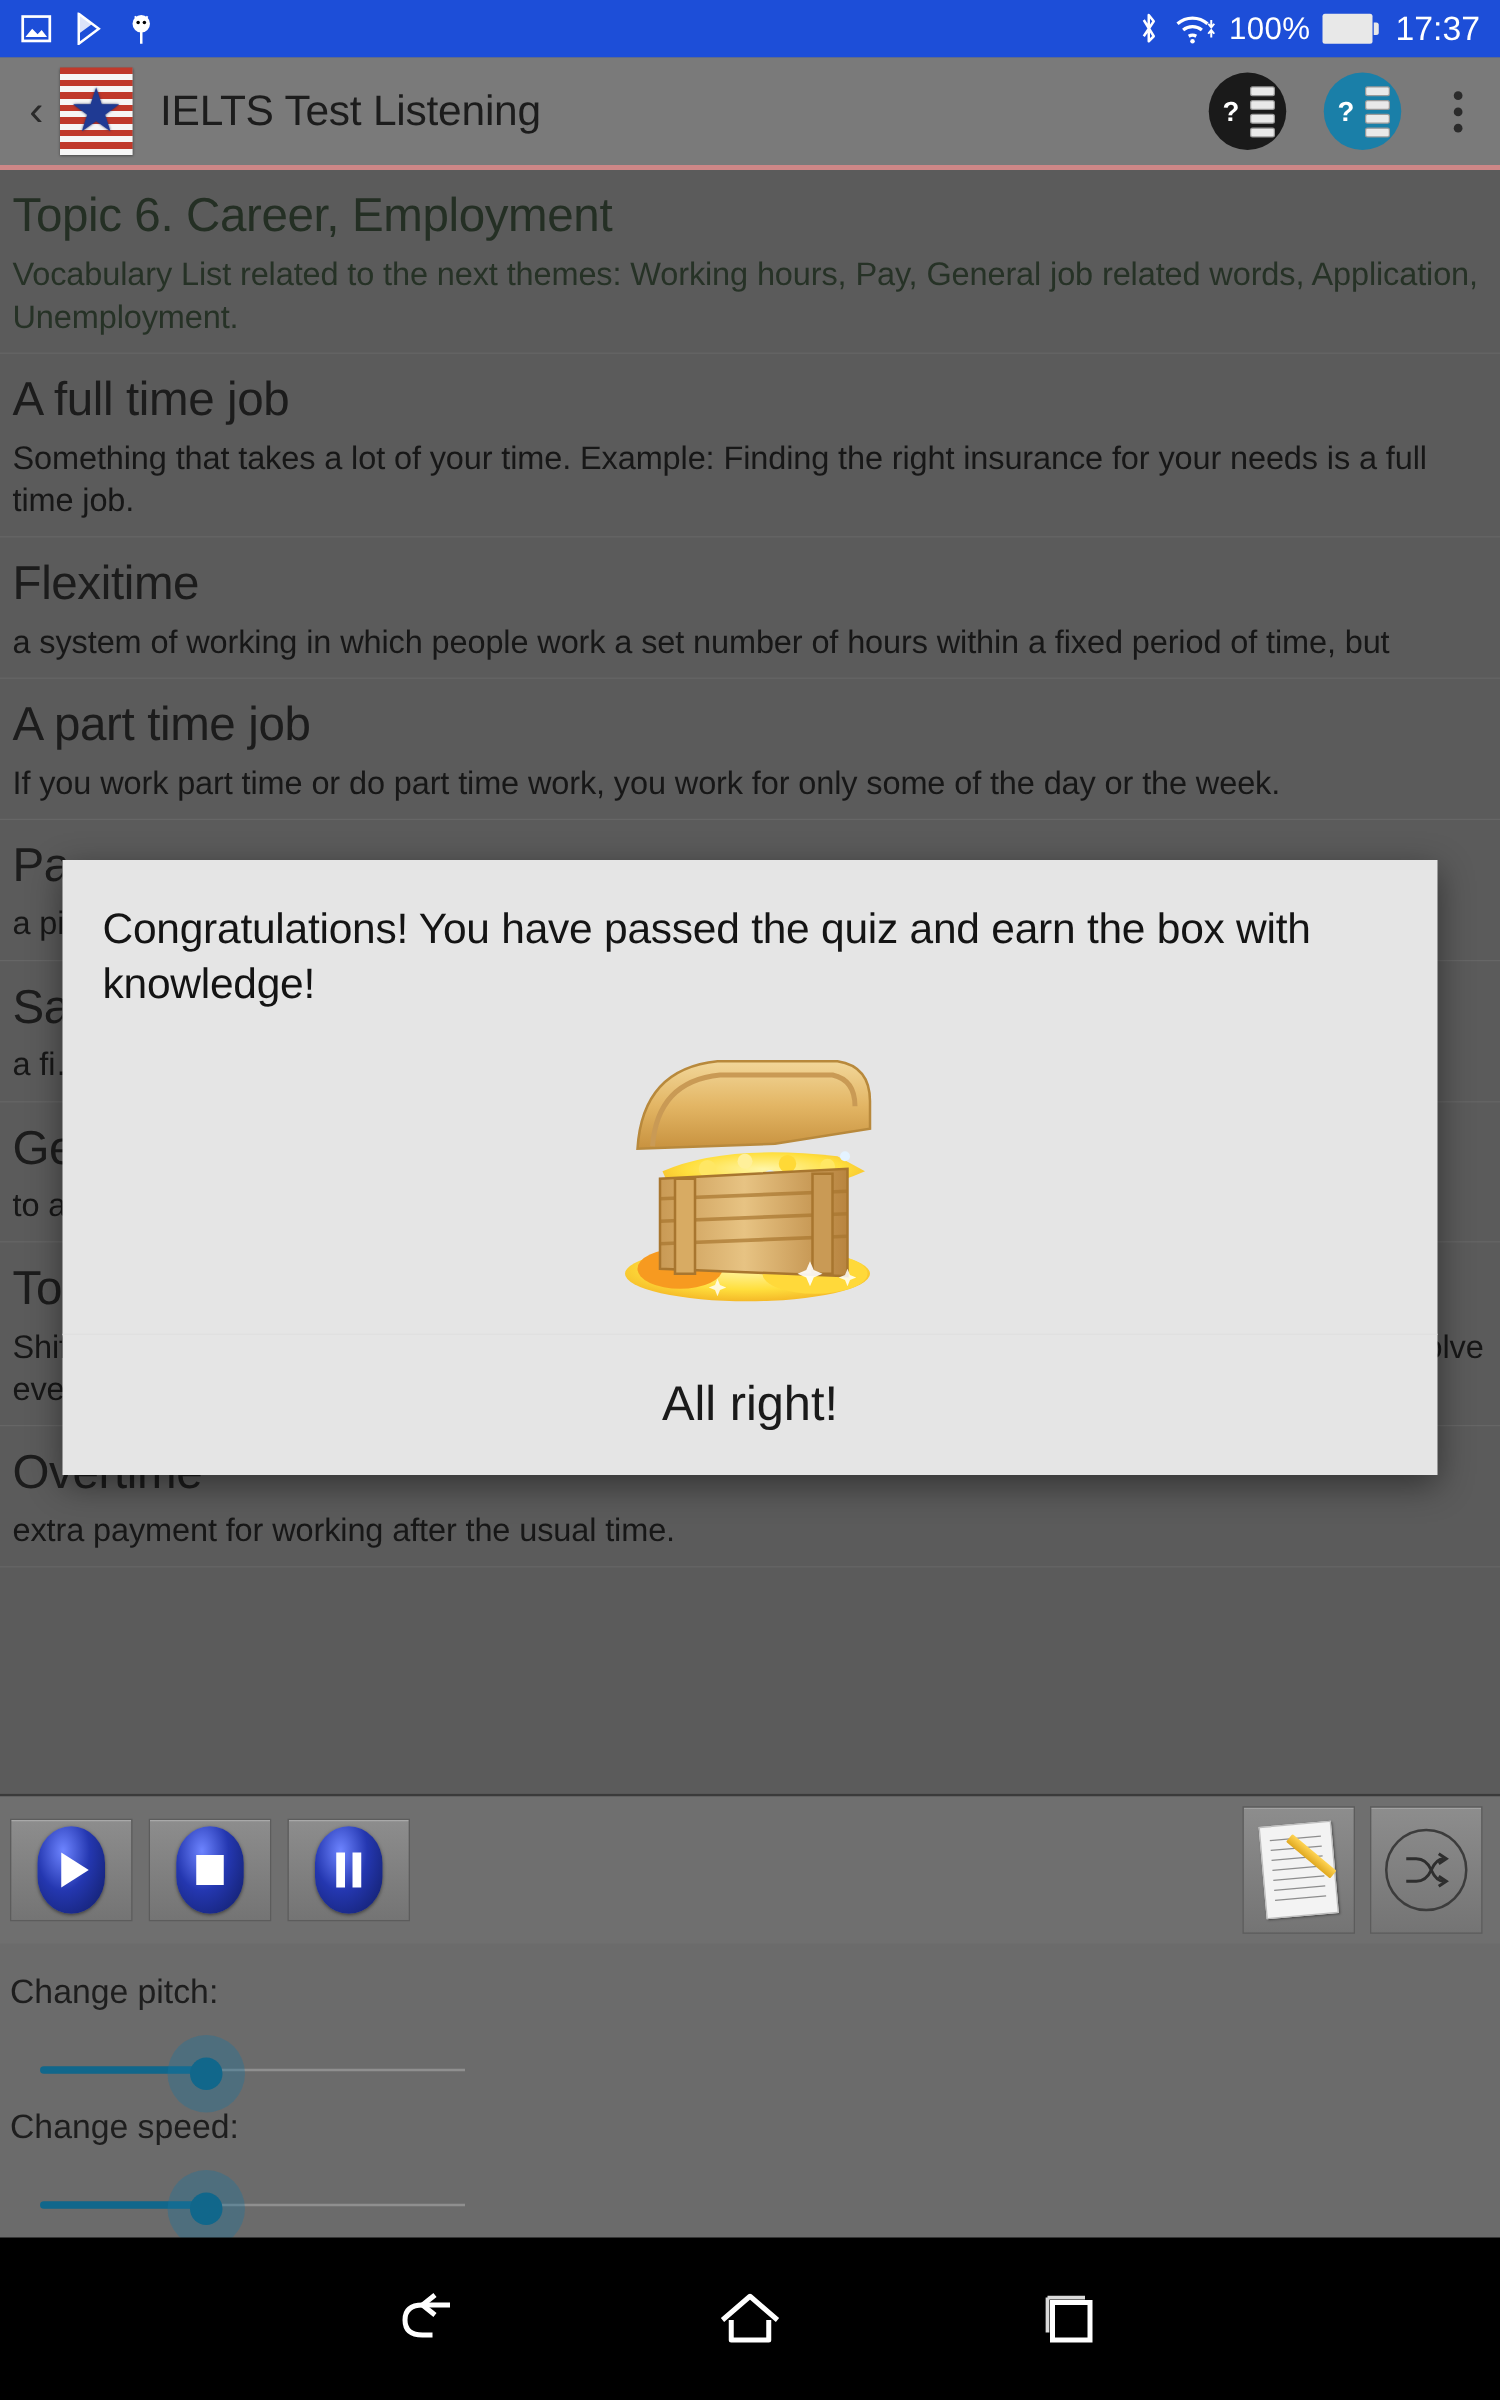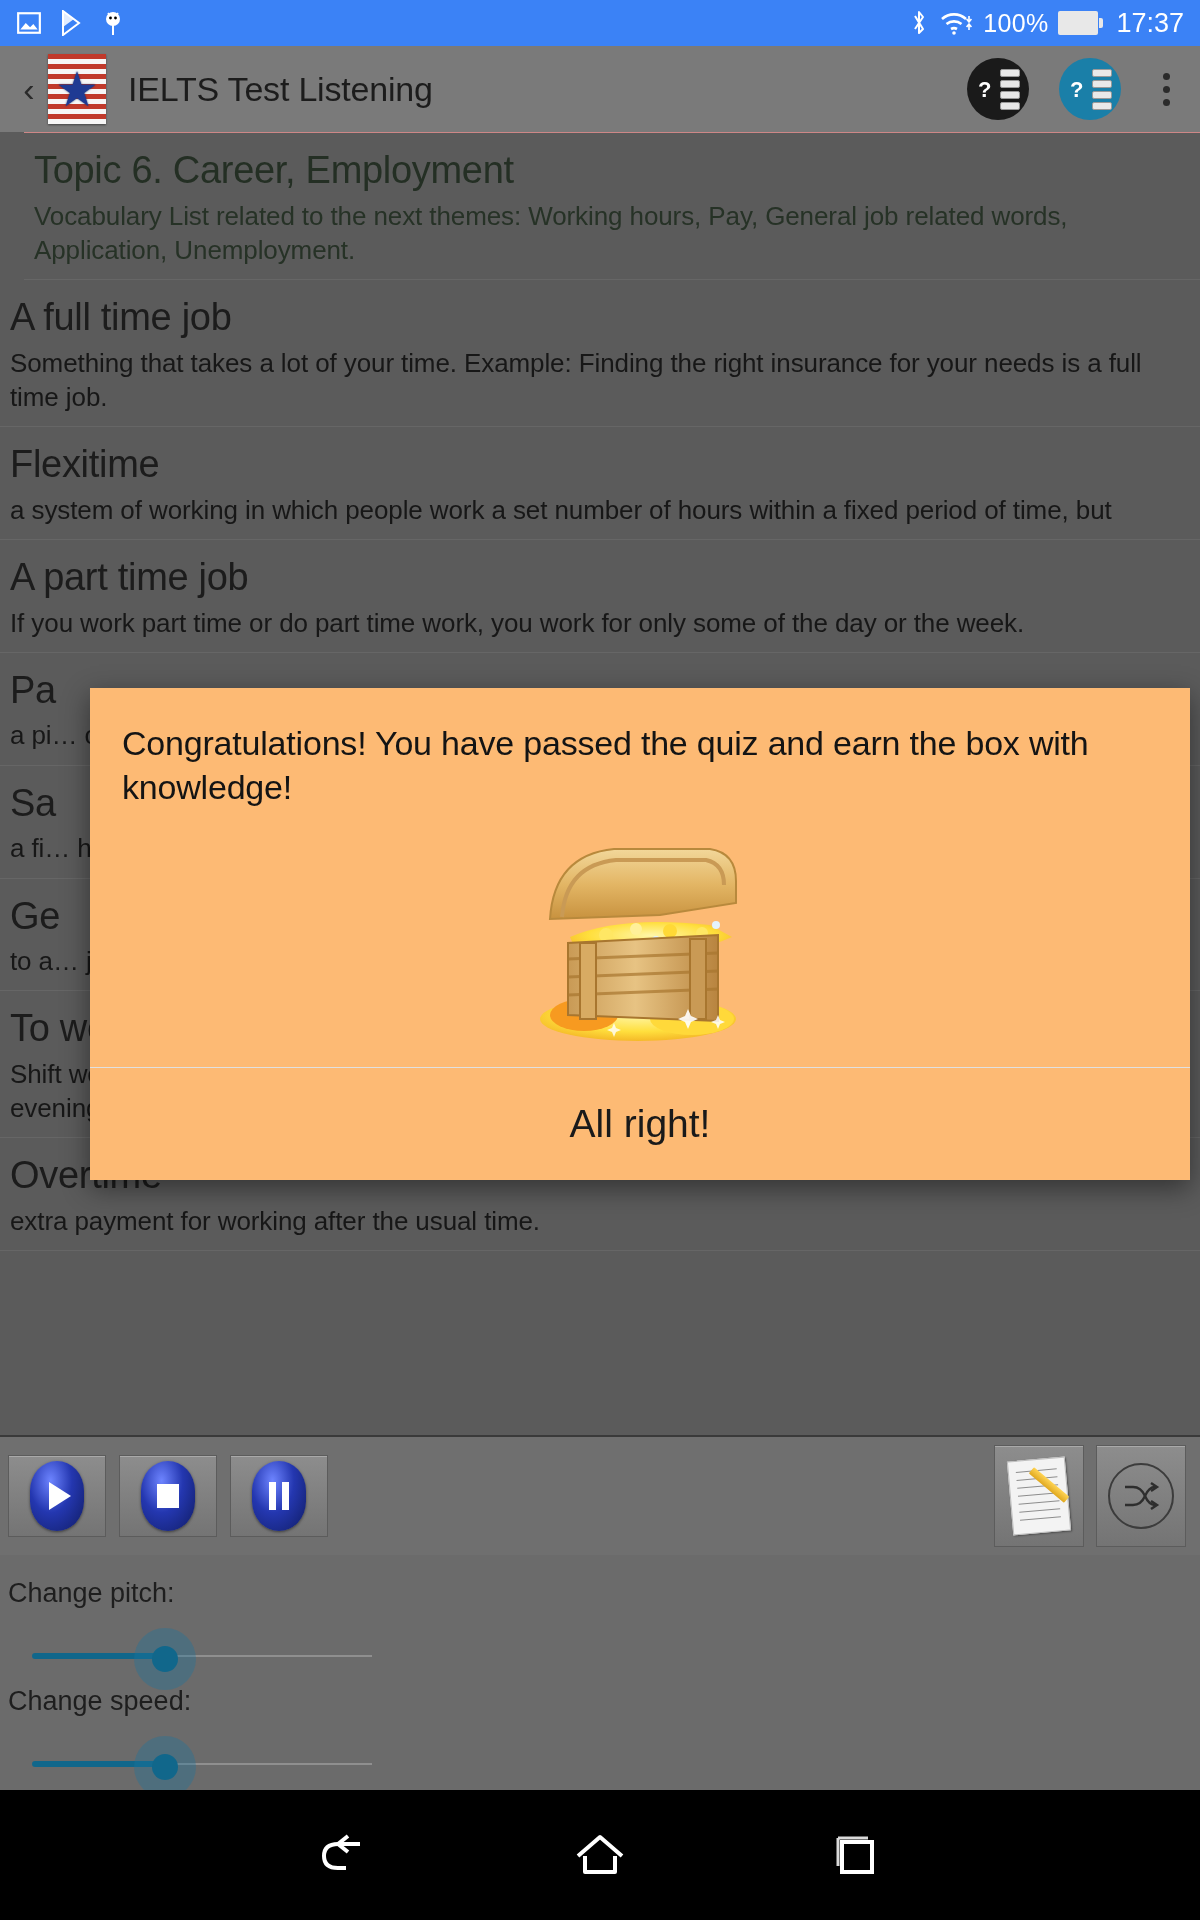--- a/index.html
+++ b/index.html
@@ -7,21 +7,21 @@
     width:1200px; height:1920px;
     background:#000;
     font-family:"Liberation Sans", sans-serif;
     overflow:hidden;
   }
   #screen { position:relative; width:1200px; height:1920px; background:#6b6b6b; overflow:hidden; }
 
   
   .statusbar {
     position:absolute; top:0; left:0; width:1200px; height:46px;
-    background:#3b82f6; display:flex; align-items:center; padding:0 16px;
+    background:#1d4ed8; display:flex; align-items:center; padding:0 16px;
     color:#fff;
   }
   .sb-left { display:flex; align-items:center; gap:18px; }
   .sb-right { margin-left:auto; display:flex; align-items:center; gap:10px; }
   .sb-pct { font-size:25px; letter-spacing:0.3px; }
   .sb-time { font-size:27px; margin-left:8px;text-align:center; }
   .batt {
     width:40px; height:24px; border:0; background:#e8e8e8; border-radius:2px;
     position:relative;
   }
@@ -65,36 +65,35 @@
   }
   .kebab { display:flex; flex-direction:column; gap:6px; padding:6px 12px; }
   .kebab span { width:7px; height:7px; border-radius:50%; background:#2b2b2b; }
 
   
   .content {
     position:absolute; top:132px; left:0; width:1200px; height:1303px;
     background:#6f6f6f; overflow:hidden;
   }
   .entry { padding:14px 10px 12px 10px; border-bottom:1px solid #7d7d7d; }
-  .entry.first { border-top:1px solid #fca5a5;margin-left:24px; }
+  .entry.first { border-top:4px solid #fca5a5; }
   .e-title { font-size:38px; color:#232323; font-weight:400; line-height:1.25; letter-spacing:-0.3px;}
   .e-title.topic { color:#2c3a2c; }
   .e-desc { font-size:26px; color:#1d1d1d; line-height:1.32; margin-top:4px; letter-spacing:-0.1px;}
   .e-desc.topic { color:#2f3d2f; }
 
   
   .scrim {
     position:absolute; top:132px; left:0; width:1200px; height:1303px;
     background:rgba(0,0,0,0.18); pointer-events:none;
   }
   .dialog {
     position:absolute; left:50px; top:688px; width:1100px;
-    background:#fdba74; box-shadow:0 8px 26px rgba(0,0,0,.45);
+    background:#e5e5e5; box-shadow:0 8px 26px rgba(0,0,0,.45);
     z-index:20;
-    margin-left:40px;
   }
   .dlg-title {
     font-size:34px; color:#141414; line-height:1.28; padding:34px 32px 10px 32px;
     letter-spacing:-0.2px;
   }
   .dlg-body { padding:0 32px 18px 32px; display:flex; justify-content:center; }
   .chest-wrap { width:260px; height:230px; position:relative; }
   .dlg-divider { height:1px; background:#e0e0e0; }
   .dlg-action {
     height:112px; display:flex; align-items:center; justify-content:center;

